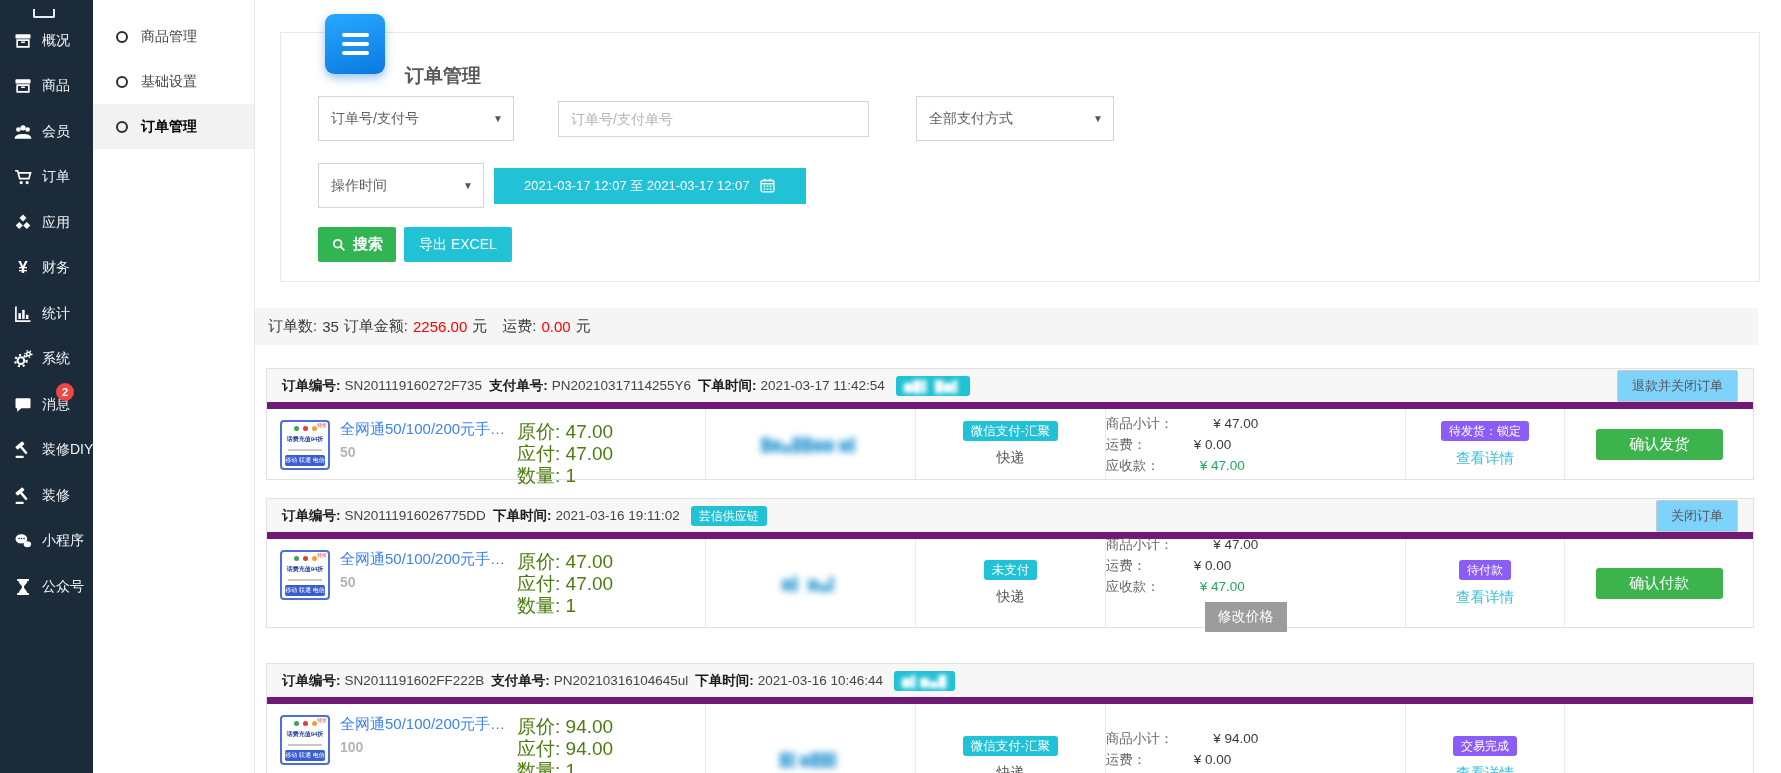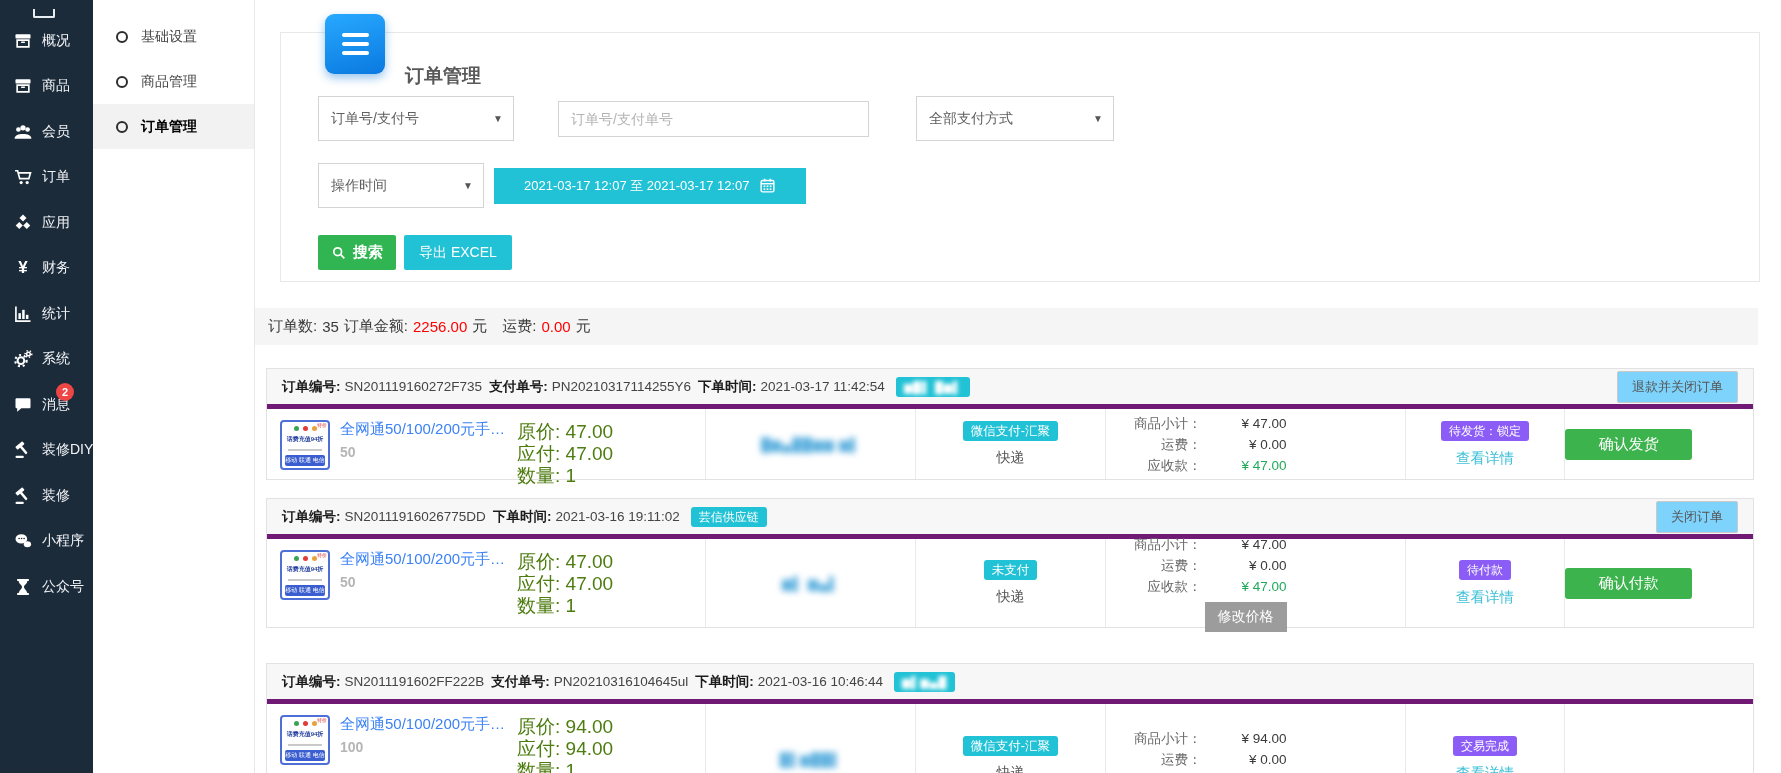--- a/index.html
+++ b/index.html
@@ -29,21 +29,21 @@
 
   .filter-card { position:absolute; left:25px; top:32px; width:1480px; height:250px; border:1px solid #e8e8e8; background:#fff; }
   .hamburger { position:absolute; left:44px; top:-19px; width:60px; height:60px; border-radius:9px; cursor:pointer;
     background:linear-gradient(165deg,#28a9ff,#0a79e0); box-shadow:0 4px 10px rgba(24,125,218,.45);
     display:flex; flex-direction:column; align-items:center; justify-content:center; gap:5px; }
   .hamburger .bar { width:27px; height:4px; background:#fff; border-radius:2px; }
   .page-title { position:absolute; left:124px; top:30px; font-size:19px; color:#595959; }
 
   .filter-row1 { position:absolute; top:63px; left:37px; display:flex; align-items:center; }
   .filter-row2 { position:absolute; top:130px; left:37px; display:flex; align-items:center; }
-  .filter-row3 { position:absolute; top:202px; left:37px; display:flex; align-items:center; gap:8px; }
+  .filter-row3 { position:absolute; top:194px; left:37px; display:flex; align-items:center; gap:8px; }
 
   .select { height:45px; border:1px solid #d4d4d4; background:#fff; display:flex; align-items:center;
     justify-content:space-between; padding:0 10px 0 12px; color:#5f5f5f; cursor:pointer; }
   .caret { font-size:10px; color:#555; }
   .sel-field { width:196px; margin-right:44px; }
   .text-input { width:311px; height:36px; border:1px solid #d4d4d4; padding:0 12px; font-size:14px; color:#4d7c0f; margin-right:47px; }
   .text-input::placeholder { color:#b3b3b3; }
   .sel-pay { width:198px; }
   .sel-time { width:166px; margin-right:10px; }
   .date-btn { height:36px; background:#22c2d6; color:#fff; font-size:13px; display:flex; align-items:center; gap:9px;
@@ -52,37 +52,37 @@
     display:flex; align-items:center; gap:6px; border:none; border-radius:2px; cursor:pointer; }
   .btn-export { height:35px; background:#22c2d6; color:#fff; font-size:14px; padding:0 15px; border:none; border-radius:2px; cursor:pointer; }
 
   .summary-bar { position:absolute; left:0; top:308px; width:1503px; height:37px; background:#f5f5f5;
     display:flex; align-items:center; padding-left:13px; font-size:15px; color:#3a3a3a; gap:5px; }
   .red { color:#ff0000; }
 
   
   .order-block { position:absolute; left:11px; width:1488px; border:1px solid #e2e2e2; background:#fff; }
   .ob-1 { top:368px; } .ob-2 { top:498px; } .ob-3 { top:663px; }
-  .ob-header { height:40px; background:#f7f7f7; border-bottom:5px solid #701a75; display:flex; align-items:center;
+  .ob-header { height:40px; background:#f7f7f7; border-bottom:7px solid #701a75; display:flex; align-items:center;
     padding:0 15px; font-size:13.5px; color:#444; }
   .hl { font-weight:bold; color:#1b1b1b; margin-right:4px; }
   .hv { margin-right:7px;text-align:center; }
   .hdr-badge { background:#22c2d6; color:#fff; font-size:12px; padding:4px 8px; border-radius:3px; margin-left:4px; line-height:1; }
   .hdr-btn { margin-left:auto; background:#7dd3fc; border:1px solid #c9c9c9; color:#555; font-size:13px;
     padding:6px 14px; border-radius:2px; cursor:pointer; }
   .ob-row { display:flex; align-items:stretch; }
   .c1h { height:70px; } .c2h { height:88px; } .c3h { height:110px; }
   .cell { border-right:1px solid #eaeaea; display:flex; }
   .cell:last-child { border-right:none; }
   .cell-product { width:440px; padding:11px 0 0 13px; gap:10px; }
   .cell-buyer { width:210px; align-items:center; justify-content:center; }
   .cell-pay { width:190px; flex-direction:column; align-items:center; justify-content:center; gap:8px; }
   .cell-totals { width:300px; flex-direction:column; justify-content:center; padding-right:118px; font-size:13.5px; }
   .cell-status { width:160px; flex-direction:column; align-items:center; justify-content:center; gap:8px; }
-  .cell-action { width:188px; align-items:center; justify-content:flex-start; }
+  .cell-action { width:188px; align-items:center; justify-content:center; }
 
   .thumb { width:50px; height:50px; border:2px solid #4d6fd6; border-radius:4px; background:#fff; position:relative;
     padding:2px 3px; display:flex; flex-direction:column; justify-content:space-between; overflow:hidden; flex-shrink:0; }
   .t-corner { position:absolute; right:1px; top:0; font-size:5px; color:#e03a3a; }
   .t-dots { display:flex; gap:4px; justify-content:center; margin-top:2px; }
   .t-dots i { width:5px; height:5px; border-radius:50%; display:block; }
   .t-d1{background:#3aa356;} .t-d2{background:#e23b3b;} .t-d3{background:#e8a23b;}
   .t-title { font-size:6px; color:#24409e; text-align:center; white-space:nowrap; font-weight:bold; }
   .t-line { height:2px; background:#c9c9c9; margin:0 3px; }
   .t-bottom { background:#3a5ed0; border-radius:2px; color:#fff; font-size:6px; text-align:center; white-space:nowrap; padding:1px 0; }
@@ -91,21 +91,21 @@
   .prod-name { color:#3b82f6; font-size:15px; white-space:nowrap; overflow:hidden; cursor:pointer; }
   .prod-spec { color:#b5b5b5; font-size:14px; margin-top:5px;font-weight:bold; }
   .prod-price { font-size:19px; color:#4d7c0f; line-height:22px; padding-top:1px; }
 
   .censored { filter:blur(3px); color:#58aede; font-size:13px; letter-spacing:1px; }
   .censored-w { filter:blur(2px); color:#fff; font-size:11px; letter-spacing:1px; }
 
   .pay-badge { background:#22c2d6; color:#fff; font-size:12.5px; padding:4px 8px; border-radius:3px; line-height:1; }
   .pay-method { color:#555; font-size:14px; }
 
-  .t-row { display:flex; justify-content:flex-end; line-height:21px; }
+  .t-row { display:flex; line-height:21px; }
   .t-lab { color:#666; }
   .t-val { width:85px; text-align:right; color:#3a3a3a; }
   .t-val.green { color:#1faa5a; }
   .modify-btn { align-self:flex-end; margin-top:5px; background:#9c9c9c; color:#fff; border:none;
     font-size:14px; padding:6px 13px; cursor:pointer; }
 
   .status-badge { background:#8b5cf6; color:#fff; font-size:12px; padding:4px 8px; border-radius:3px; line-height:1; }
   .detail-link { color:#3fc0d8; font-size:14.5px; cursor:pointer; }
   .action-btn { width:127px; height:31px; background:#3cb34d; color:#fff; font-size:15px; border:none; border-radius:3px; cursor:pointer; }
 </style>
@@ -224,25 +224,25 @@
           <path d="M5 3.5h14M5 20.5h14" stroke="#fff" stroke-width="2.4"></path>
           <path d="M6.8 4.5c0 4 4 5 4 7.5s-4 4.5-4 8h10.4c0-3.5-4-5.5-4-8s4-3.5 4-7.5z" fill="#fff"></path>
         </svg>
       <span class="lbl">公众号</span>
     </div>
   </nav>
 
   <nav class="submenu">
     <div class="submenu-item">
       <span class="circle"></span>
-      <span>基础设置</span>
+      <span>商品管理</span>
     </div>
     <div class="submenu-item">
       <span class="circle"></span>
-      <span>商品管理</span>
+      <span>基础设置</span>
     </div>
     <div class="submenu-item active">
       <span class="circle"></span>
       <span>订单管理</span>
     </div>
   </nav>
 
   <main class="main">
 
     <section class="filter-card">

